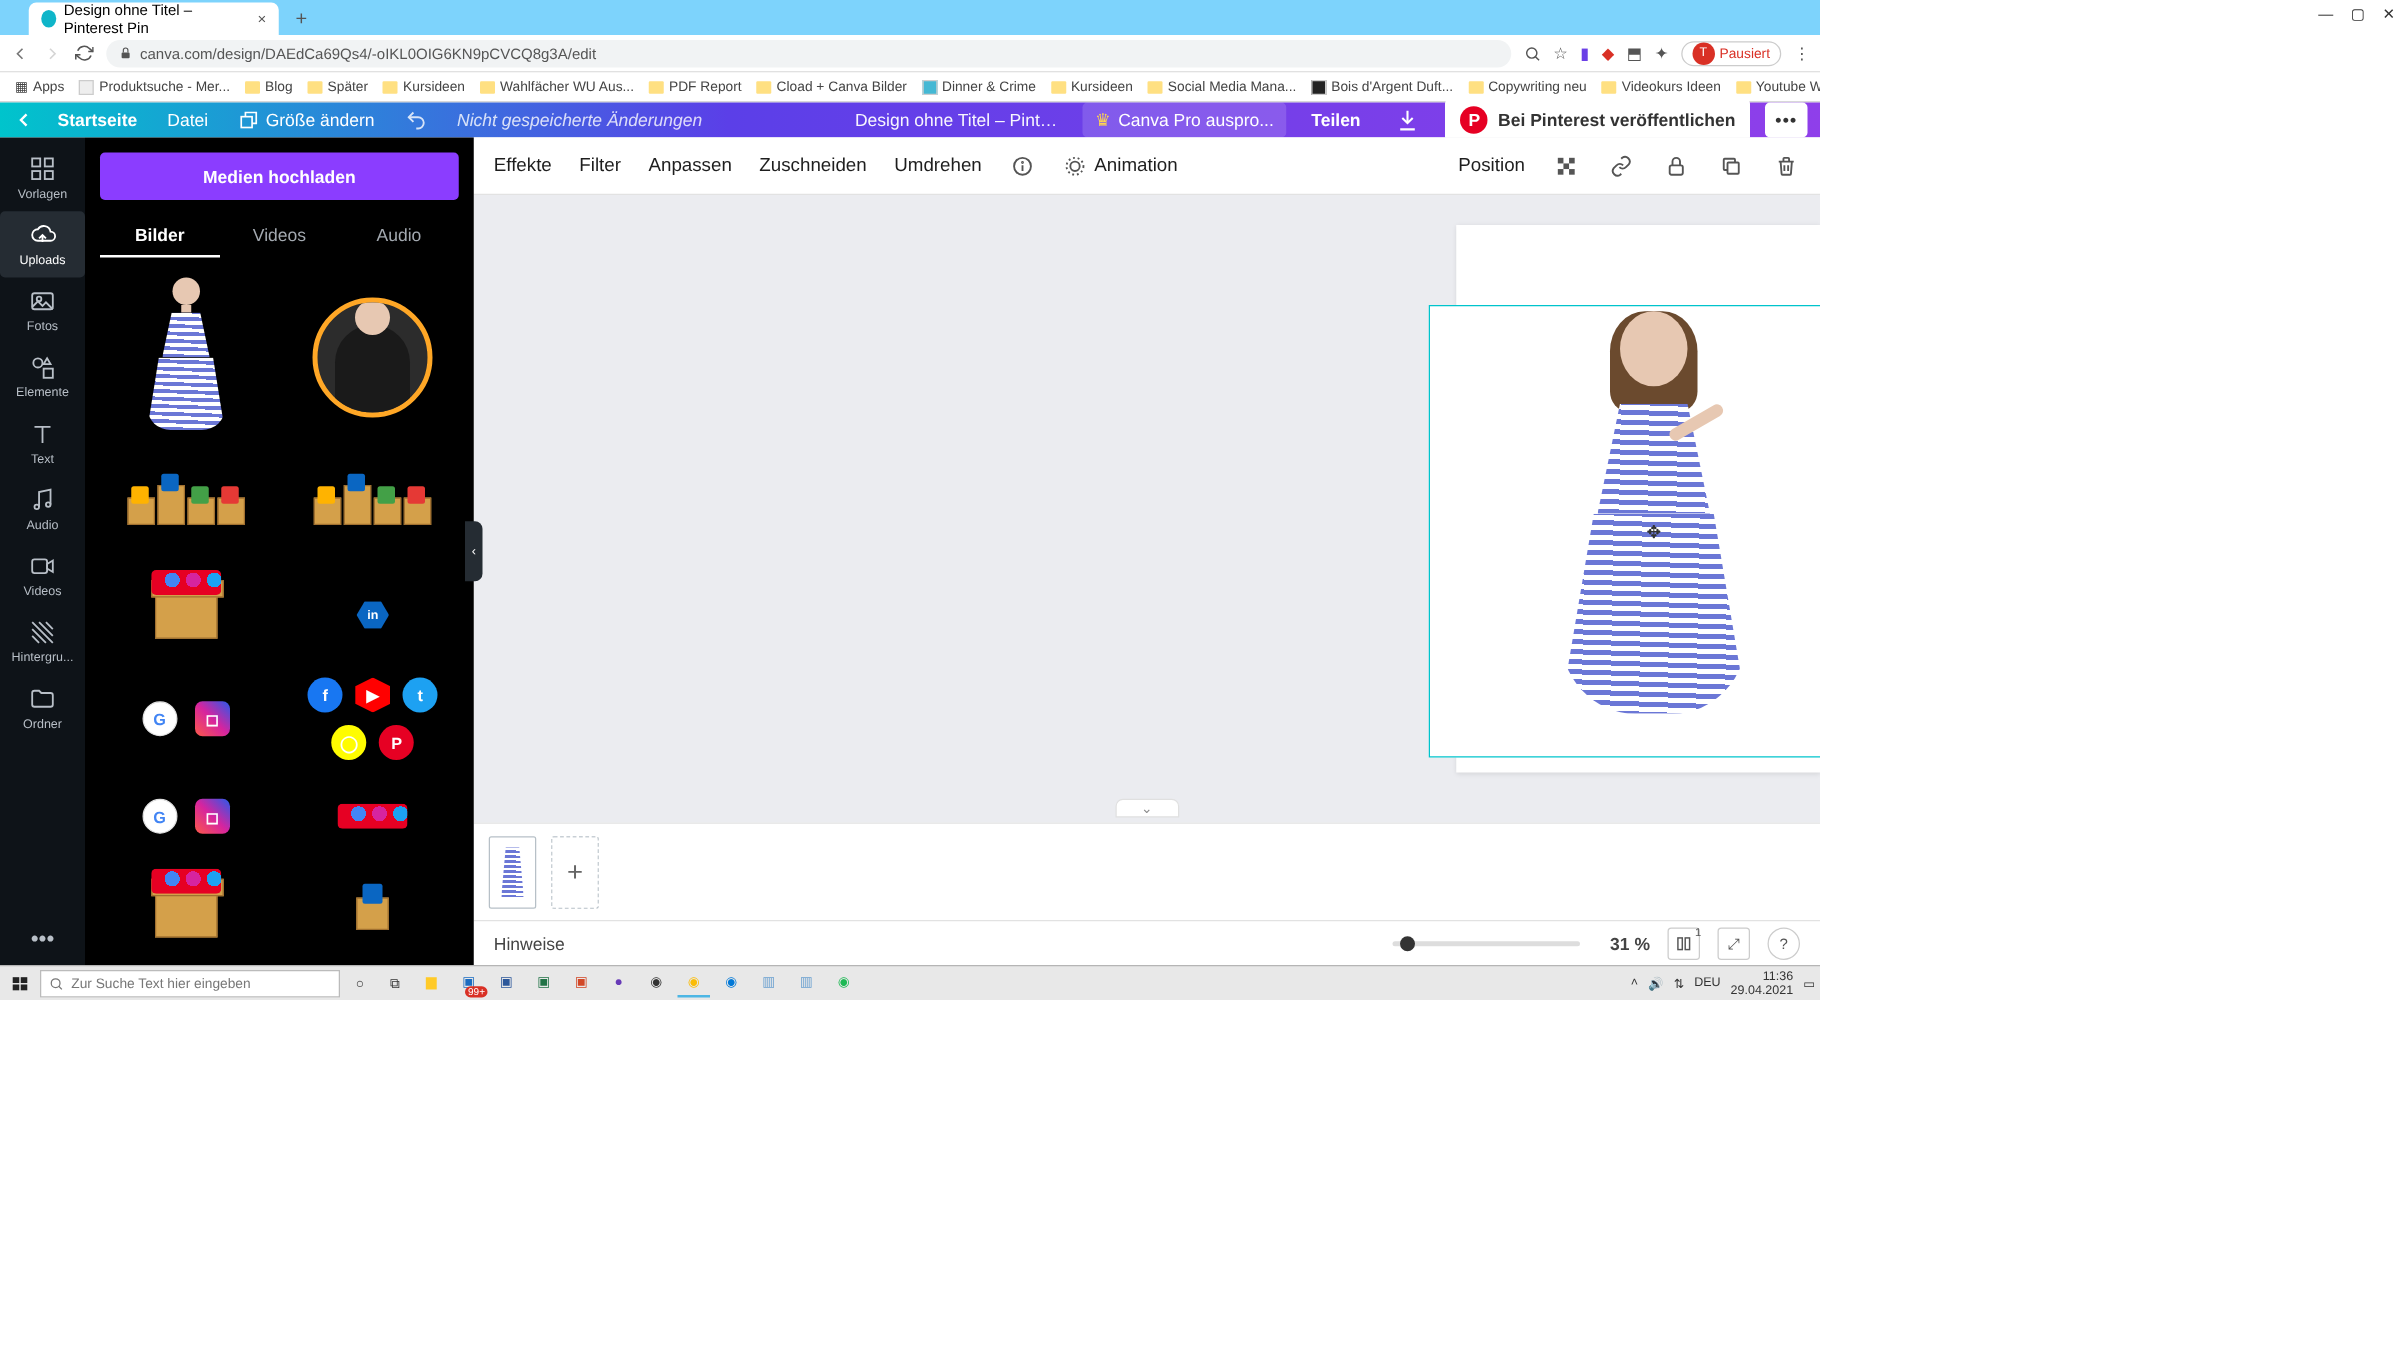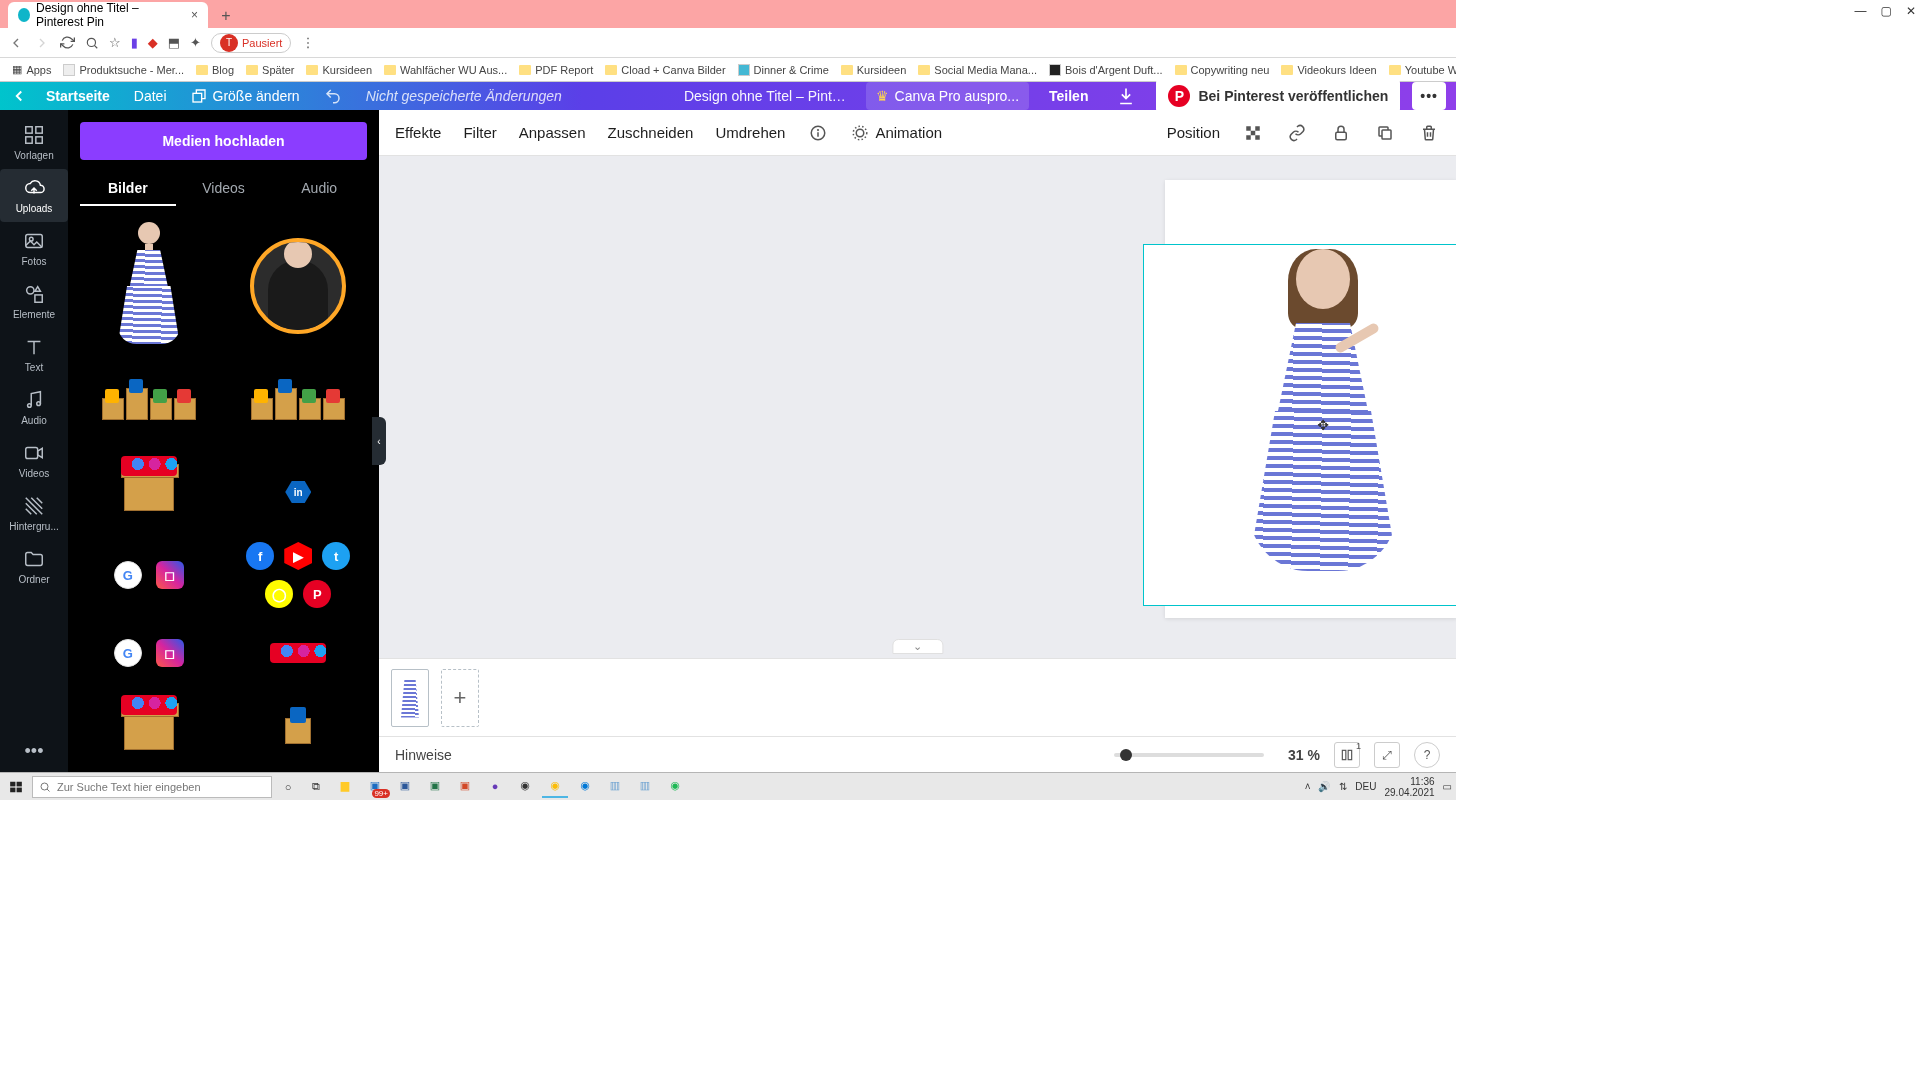--- a/index.html
+++ b/index.html
@@ -1,19 +1,19 @@
 <!DOCTYPE html>
 <html><head>
 <meta charset="utf-8">
 <style>
 * { margin: 0; padding: 0; box-sizing: border-box; font-family: -apple-system, BlinkMacSystemFont, "Segoe UI", Arial, sans-serif; }
 body { width: 1456px; height: 816px; overflow: hidden; background: #fff; font-size: 13px; }
 
 
-.browser-tabs { height: 28px; background: #fca5a5; display: flex; align-items: flex-end; padding-left: 8px; }
+.browser-tabs { height: 28px; background: #7dd3fc; display: flex; align-items: flex-end; padding-left: 23px; }
 .tab { background: #fff; height: 26px; display: flex; align-items: center; padding: 0 10px; border-radius: 6px 6px 0 0; gap: 6px; font-size: 12px; max-width: 200px; }
 .tab .favicon { width: 14px; height: 14px; border-radius: 50%; background: #0fb5c9; }
 .tab .close { color: #555; }
 .newtab { width: 24px; height: 24px; display: flex; align-items: center; justify-content: center; color: #555; margin-left: 6px; font-size: 16px; }
 .browser-bar { height: 30px; background: #fff; border-bottom: 1px solid #d8d8d8; display: flex; align-items: center; padding: 0 8px; gap: 10px; }
 .browser-bar .nav svg, .browser-bar .nav { color: #777; }
 .url-box { flex: 1; background: #f1f3f4; border-radius: 14px; height: 22px; display: flex; align-items: center; padding: 0 10px; font-size: 12px; color: #555; gap: 6px; }
 .lock { color: #555; }
 .right-icons { display: flex; align-items: center; gap: 10px; color: #555; }
 .pill { border: 1px solid #ccc; border-radius: 12px; padding: 0 8px; font-size: 11px; color: #d93025; display: flex; align-items: center; gap: 4px; }
@@ -161,20 +161,29 @@
     <svg width="16" height="16" viewBox="0 0 24 24" fill="none" stroke="#aaa" stroke-width="2">
         <polyline points="9 18 15 12 9 6"></polyline>
       </svg>
   </span>
   <span class="nav">
     <svg width="15" height="15" viewBox="0 0 24 24" fill="none" stroke="#555" stroke-width="2">
         <path d="M23 4v6h-6M1 20v-6h6"></path>
         <path d="M3.5 9a9 9 0 0 1 14.8-3L23 10M1 14l4.7 4a9 9 0 0 0 14.8-3"></path>
       </svg>
   </span>
+  <div class="url-box">
+    <span class="lock">
+      <svg width="11" height="11" viewBox="0 0 24 24" fill="#555">
+          <rect x="5" y="11" width="14" height="10" rx="2"></rect>
+          <path d="M8 11V7a4 4 0 0 1 8 0v4" fill="none" stroke="#555" stroke-width="2"></path>
+        </svg>
+    </span>
+    <span>canva.com/design/DAEdCa69Qs4/-oIKL0OIG6KN9pCVCQ8g3A/edit</span>
+  </div>
   <div class="right-icons">
     <span>
         <svg width="14" height="14" viewBox="0 0 24 24" fill="none" stroke="#555" stroke-width="2">
           <circle cx="11" cy="11" r="7"></circle>
           <line x1="21" y1="21" x2="16" y2="16"></line>
         </svg>
       </span>
     <span>☆</span>
     <span style="color:#6b40e6">▮</span>
     <span style="color:#d93025">◆</span>

